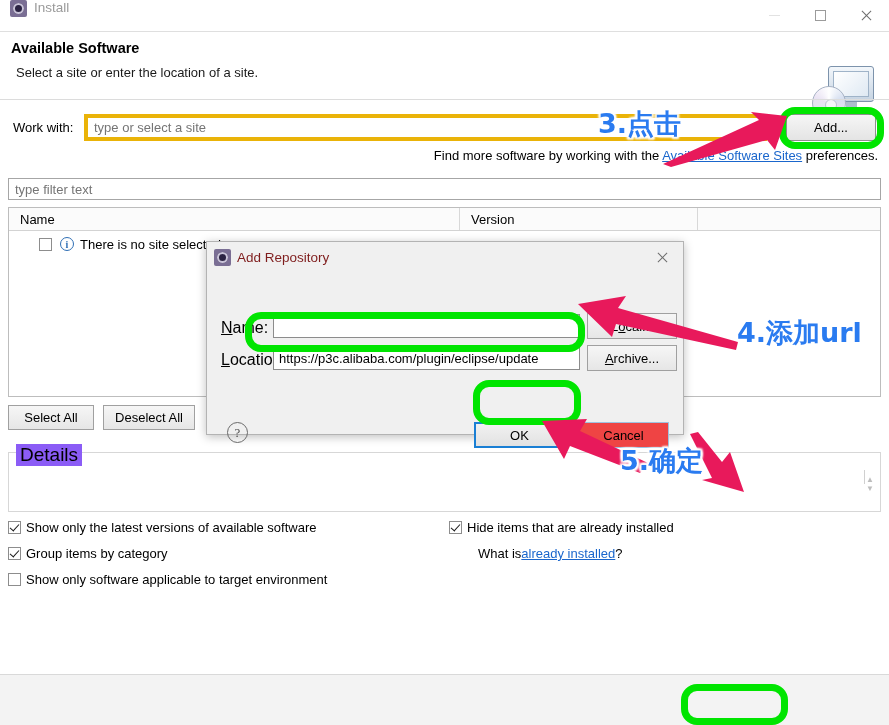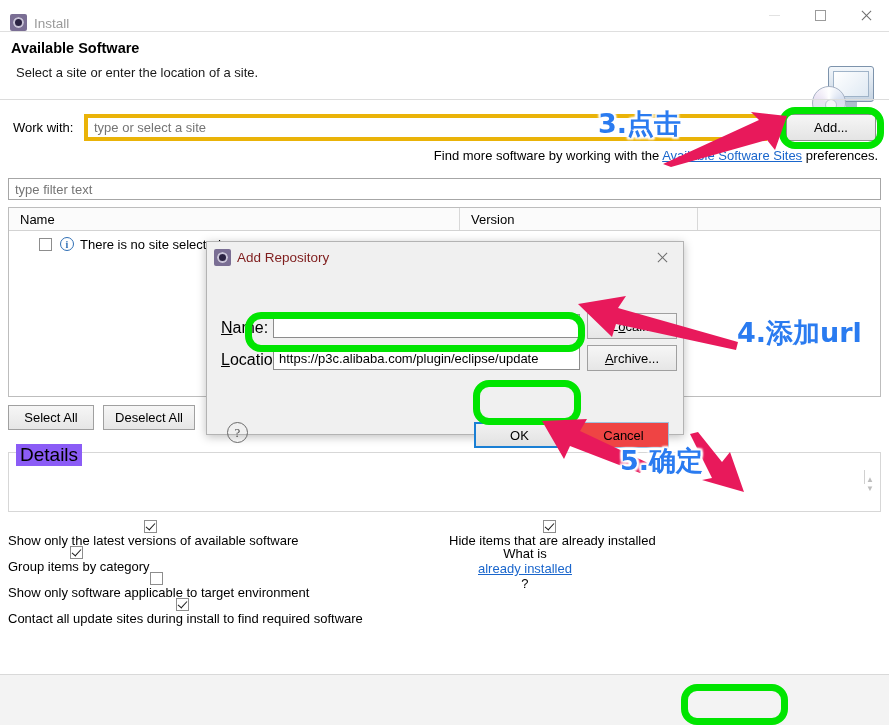--- a/index.html
+++ b/index.html
@@ -10,21 +10,21 @@
     background: #ffffff;
     font-family: "Liberation Sans", sans-serif;
     font-size: 13px;
     color: #000;
   }
   #root { position: relative; width: 889px; height: 725px; background: #fff; }
 
   
   .titlebar {
     position: absolute; left: 0; top: 0; width: 889px; height: 31px;
-    background: #ffffff; display: flex; align-items: flex-end;
+    background: #ffffff; display: flex; align-items: flex-start;
   }
   .title-icon {
     width: 17px; height: 17px; margin-left: 10px; margin-right: 7px;
     position: relative; flex: none;
   }
   .gear-outer {
     position: absolute; inset: 0; background: #7a6e94; border-radius: 2px;
   }
   .gear-inner {
     position: absolute; left: 3px; top: 3px; width: 11px; height: 11px;
@@ -171,21 +171,21 @@
   }
   .det-scroll {
     position: absolute; right: 2px; top: 18px; width: 16px; height: 26px;
     display: flex; flex-direction: column; align-items: center; justify-content: center;
     color: #bdbdbd; font-size: 8px; line-height: 9px;
   }
   .det-divider { position: absolute; left: 864px; top: 470px; width: 1px; height: 14px; background: #d0d0d0; }
 
   
   .chk-line {
-    position: absolute; display: flex; align-items: center; font-size: 13px; white-space: nowrap; flex-direction: column;
+    position: absolute; display: flex; align-items: center; font-size: 13px; white-space: nowrap;
   }
   .chk-line .cb { margin-right: 5px; }
 
   
   .bottom-sep { position: absolute; left: 0; top: 674px; width: 889px; height: 1px; background: #d9d9d9; }
   .bottom-bar {
     position: absolute; left: 0; top: 675px; width: 889px; height: 50px; background: #f3f3f3;
   }
 
   
@@ -330,24 +330,20 @@
     <span class="cb checked"></span>
     <span>Show only the latest versions of available software</span>
   </div>
   <div class="chk-line" style="left:8px; top:546px;">
     <span class="cb checked"></span>
     <span>Group items by category</span>
   </div>
   <div class="chk-line" style="left:8px; top:572px;">
     <span class="cb"></span>
     <span>Show only software applicable to target environment</span>
-  </div>
-  <div class="chk-line" style="left:8px; top:598px;">
-    <span class="cb checked"></span>
-    <span>Contact all update sites during install to find required software</span>
   </div>
   <div class="chk-line" style="left:449px; top:520px;">
     <span class="cb checked"></span>
     <span>Hide items that are already installed</span>
   </div>
   <div class="chk-line" style="left:478px; top:546px;">
     <span>What is </span>
       <a class="link" href="#">already installed</a>
       <span>?</span>
   </div>

